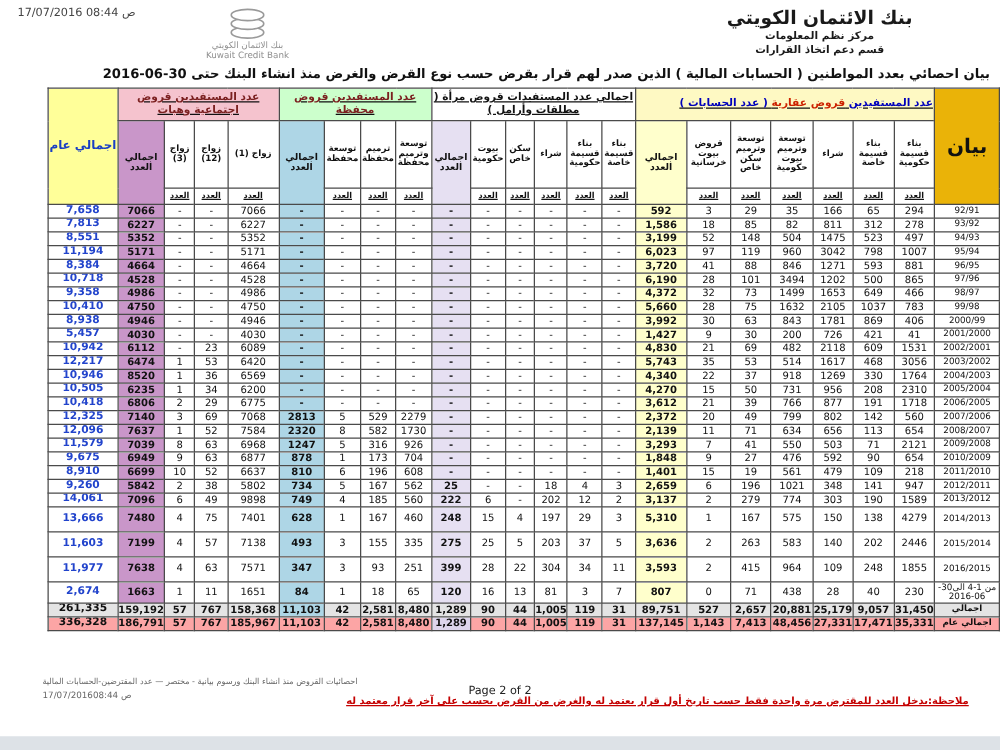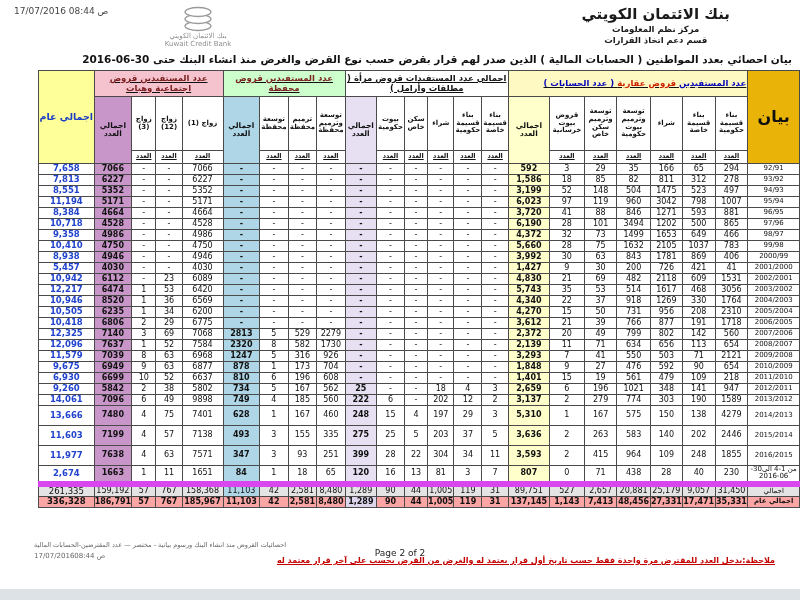--- a/index.html
+++ b/index.html
@@ -25,21 +25,21 @@
   th.grand-h{font-size:9.5px;background:#ffff99;color:#1a3fc4}
   td{font-size:8px;height:11px}
   td.year{font-size:7px;white-space:normal;line-height:1.05}
   td.c-re-tot{background:#ffffcc;font-weight:bold}
   td.c-w-tot{background:#e6e0f2;font-weight:bold}
   td.c-p-tot{background:#aed6e6;font-weight:bold}
   td.c-s-tot{background:#c996c9;font-weight:bold}
   td.c-grand{color:#2244cc;font-weight:bold;font-size:8.5px}
   tr.tall td{height:20px}
   tr.tall2 td{height:17px}
-  tr.total-row td{background:#e4e4e4;font-weight:normal;border-top:6px solid #d946ef}
+  tr.total-row td{background:#e4e4e4;font-weight:bold;border-top:1px solid #d946ef}
   tr.total-row td.c-p-tot{background:#aed6e6}
   tr.grand-row td{background:#fca5a5;font-weight:bold}
   tr.grand-row td.c-w-tot{background:#ddd5ec}
   tr.grand-row td.c-grand{color:#111}
   tr.total-row td.c-grand{color:#111}
   .note{position:absolute;top:556px;right:25px;font-size:8px;font-weight:bold;color:#c40000;text-decoration:underline;direction:rtl}
   .pagenum{position:absolute;top:548px;left:0;width:100%;text-align:center;font-size:9px;color:#222;direction:ltr}
   .foot-l1{position:absolute;top:541px;left:34px;font-size:6.5px;color:#666;direction:rtl}
   .foot-l2{position:absolute;top:552px;left:34px;font-size:7px;color:#666;direction:ltr}
   .bottom-bar{position:absolute;bottom:0;left:0;width:100%;height:11px;background:#dde2e7}
@@ -639,21 +639,21 @@
         <td>-</td>
         <td class="c-w-tot">-</td>
         <td>608</td>
         <td>196</td>
         <td>6</td>
         <td class="c-p-tot">810</td>
         <td>6637</td>
         <td>52</td>
         <td>10</td>
         <td class="c-s-tot">6699</td>
-        <td class="c-grand">6,930</td>
+        <td class="c-grand">8,910</td>
       </tr>
       <tr>
         <td class="year">2012/2011</td>
         <td>947</td>
         <td>141</td>
         <td>348</td>
         <td>1021</td>
         <td>196</td>
         <td>6</td>
         <td class="c-re-tot">2,659</td>

